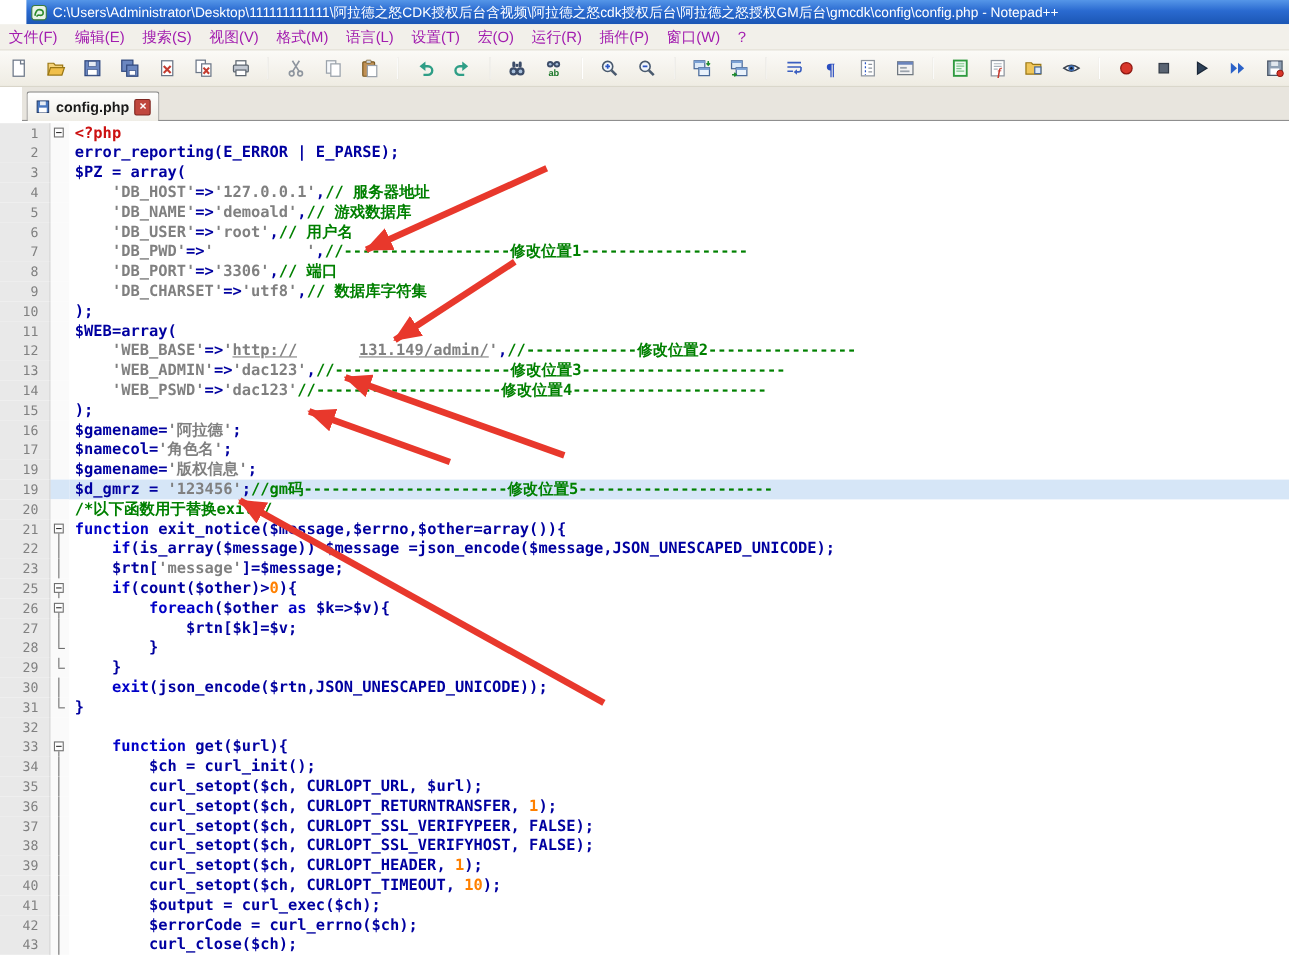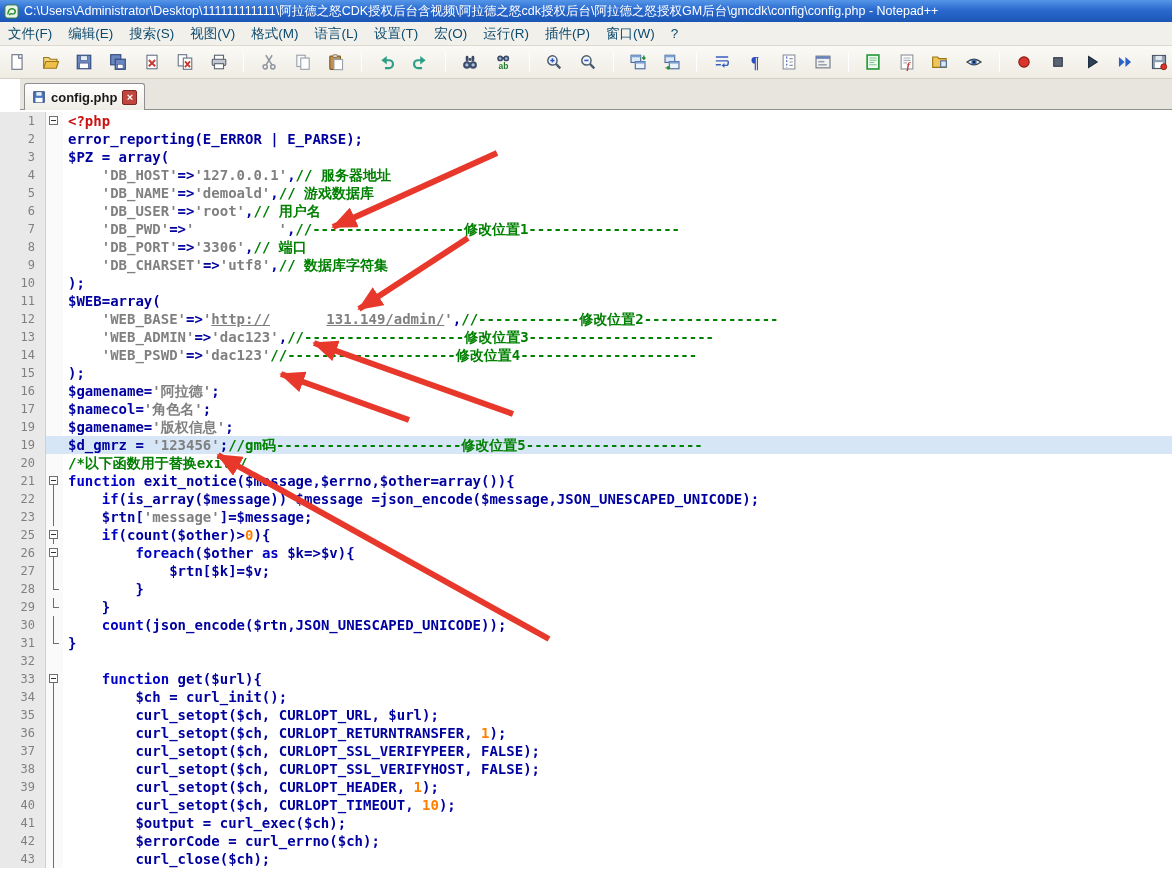--- a/index.html
+++ b/index.html
@@ -1,25 +1,25 @@
 <!DOCTYPE html>
 <html style="--tok-d: #0000A0; --tok-k: #0000C8; --tok-s: #808080; --tok-c: #008000; --tok-n: #FF8000; --tok-p: #CC1111; --tok-u: #808080; --hl: #D6E6F7; --gutter-bg: #E9E9E9; --gutter-fg: #808080;"><head>
 <meta charset="utf-8">
 <style>
   * { box-sizing: border-box; }
   html,body { margin:0; padding:0; width:1172px; height:880px; overflow:hidden;
     font-family:"Liberation Sans", sans-serif; background:#fff; position:relative; }
 
   .titlebar { height:22px; background:linear-gradient(180deg,#5596e8,#2a6ad0 45%,#1b56b4);
     display:flex; align-items:center; padding-left:4px; color:#fff; font-size:12.5px;
-    white-space:nowrap; overflow:hidden; }
+    white-space:nowrap; overflow:hidden;margin-left:24px; }
   .win-icon { margin-right:5px; flex:none; }
 
   .menubar { height:24px; background:#f2f0ea; border-bottom:1px solid #ddd9cd;
-    display:flex; align-items:center; font-size:13.5px; color:#0c4a6e; }
+    display:flex; align-items:center; font-size:13.5px; color:#a21caf; }
   .menu-item { padding:3px 8px; cursor:default; }
 
   .toolbar { height:33px; background:linear-gradient(#fbfaf7,#efece3);
     border-bottom:1px solid #d5d1c4; display:flex; align-items:center; padding-left:4px;justify-content:space-between; }
   .tb-btn { width:24px; height:23px; display:flex; align-items:center; justify-content:center; margin:0 1px; }
   .tb-sep { width:1px; height:20px; background:#c9c5b8; border-right:1px solid #fff; margin:0 4px; }
 
   .tabbar { height:31px; background:#e8e5de; border-bottom:1px solid #8f8f8f;
     display:flex; align-items:flex-end; padding-left:4px;margin-left:20px; }
   .tab { height:27px; margin-bottom:-1px; position:relative; z-index:2;
@@ -346,21 +346,21 @@
       <div class="line hl"><span class="ln">19</span><span class="fold"></span><span class="code"><span class="t-d">$d_gmrz = </span><span class="t-s">'123456'</span><span class="t-d">;</span><span class="t-c">//gm码----------------------修改位置5---------------------</span></span></div>
       <div class="line"><span class="ln">20</span><span class="fold"></span><span class="code"><span class="t-c">/*以下函数用于替换exit*/</span></span></div>
       <div class="line"><span class="ln">21</span><span class="fold"><i class="f-box"></i><i class="f-tail"></i></span><span class="code"><span class="t-k">function</span><span class="t-d"> exit_notice($message,$errno,$other=array()){</span></span></div>
       <div class="line"><span class="ln">22</span><span class="fold"><i class="f-vline"></i></span><span class="code"><span class="t-d">    </span><span class="t-k">if</span><span class="t-d">(is_array($message)) $message =json_encode($message,JSON_UNESCAPED_UNICODE);</span></span></div>
       <div class="line"><span class="ln">23</span><span class="fold"><i class="f-vline"></i></span><span class="code"><span class="t-d">    $rtn[</span><span class="t-s">'message'</span><span class="t-d">]=$message;</span></span></div>
       <div class="line"><span class="ln">25</span><span class="fold"><i class="f-box"></i><i class="f-tail"></i></span><span class="code"><span class="t-d">    </span><span class="t-k">if</span><span class="t-d">(count($other)&gt;</span><span class="t-n">0</span><span class="t-d">){</span></span></div>
       <div class="line"><span class="ln">26</span><span class="fold"><i class="f-box"></i><i class="f-tail"></i></span><span class="code"><span class="t-d">        </span><span class="t-k">foreach</span><span class="t-d">($other </span><span class="t-k">as</span><span class="t-d"> $k=&gt;$v){</span></span></div>
       <div class="line"><span class="ln">27</span><span class="fold"><i class="f-vline"></i></span><span class="code"><span class="t-d">            $rtn[$k]=$v;</span></span></div>
       <div class="line"><span class="ln">28</span><span class="fold"><i class="f-corner-v"></i><i class="f-corner-h"></i></span><span class="code"><span class="t-d">        }</span></span></div>
       <div class="line"><span class="ln">29</span><span class="fold"><i class="f-corner-v"></i><i class="f-corner-h"></i></span><span class="code"><span class="t-d">    }</span></span></div>
-      <div class="line"><span class="ln">30</span><span class="fold"><i class="f-vline"></i></span><span class="code"><span class="t-d">    </span><span class="t-k">count</span><span class="t-d">(json_encode($rtn,JSON_UNESCAPED_UNICODE));</span></span></div>
+      <div class="line"><span class="ln">30</span><span class="fold"><i class="f-vline"></i></span><span class="code"><span class="t-d">    </span><span class="t-k">exit</span><span class="t-d">(json_encode($rtn,JSON_UNESCAPED_UNICODE));</span></span></div>
       <div class="line"><span class="ln">31</span><span class="fold"><i class="f-corner-v"></i><i class="f-corner-h"></i></span><span class="code"><span class="t-d">}</span></span></div>
       <div class="line"><span class="ln">32</span><span class="fold"></span><span class="code"></span></div>
       <div class="line"><span class="ln">33</span><span class="fold"><i class="f-box"></i><i class="f-tail"></i></span><span class="code"><span class="t-d">    </span><span class="t-k">function</span><span class="t-d"> get($url){</span></span></div>
       <div class="line"><span class="ln">34</span><span class="fold"><i class="f-vline"></i></span><span class="code"><span class="t-d">        $ch = curl_init();</span></span></div>
       <div class="line"><span class="ln">35</span><span class="fold"><i class="f-vline"></i></span><span class="code"><span class="t-d">        curl_setopt($ch, CURLOPT_URL, $url);</span></span></div>
       <div class="line"><span class="ln">36</span><span class="fold"><i class="f-vline"></i></span><span class="code"><span class="t-d">        curl_setopt($ch, CURLOPT_RETURNTRANSFER, </span><span class="t-n">1</span><span class="t-d">);</span></span></div>
       <div class="line"><span class="ln">37</span><span class="fold"><i class="f-vline"></i></span><span class="code"><span class="t-d">        curl_setopt($ch, CURLOPT_SSL_VERIFYPEER, FALSE);</span></span></div>
       <div class="line"><span class="ln">38</span><span class="fold"><i class="f-vline"></i></span><span class="code"><span class="t-d">        curl_setopt($ch, CURLOPT_SSL_VERIFYHOST, FALSE);</span></span></div>
       <div class="line"><span class="ln">39</span><span class="fold"><i class="f-vline"></i></span><span class="code"><span class="t-d">        curl_setopt($ch, CURLOPT_HEADER, </span><span class="t-n">1</span><span class="t-d">);</span></span></div>
       <div class="line"><span class="ln">40</span><span class="fold"><i class="f-vline"></i></span><span class="code"><span class="t-d">        curl_setopt($ch, CURLOPT_TIMEOUT, </span><span class="t-n">10</span><span class="t-d">);</span></span></div>

